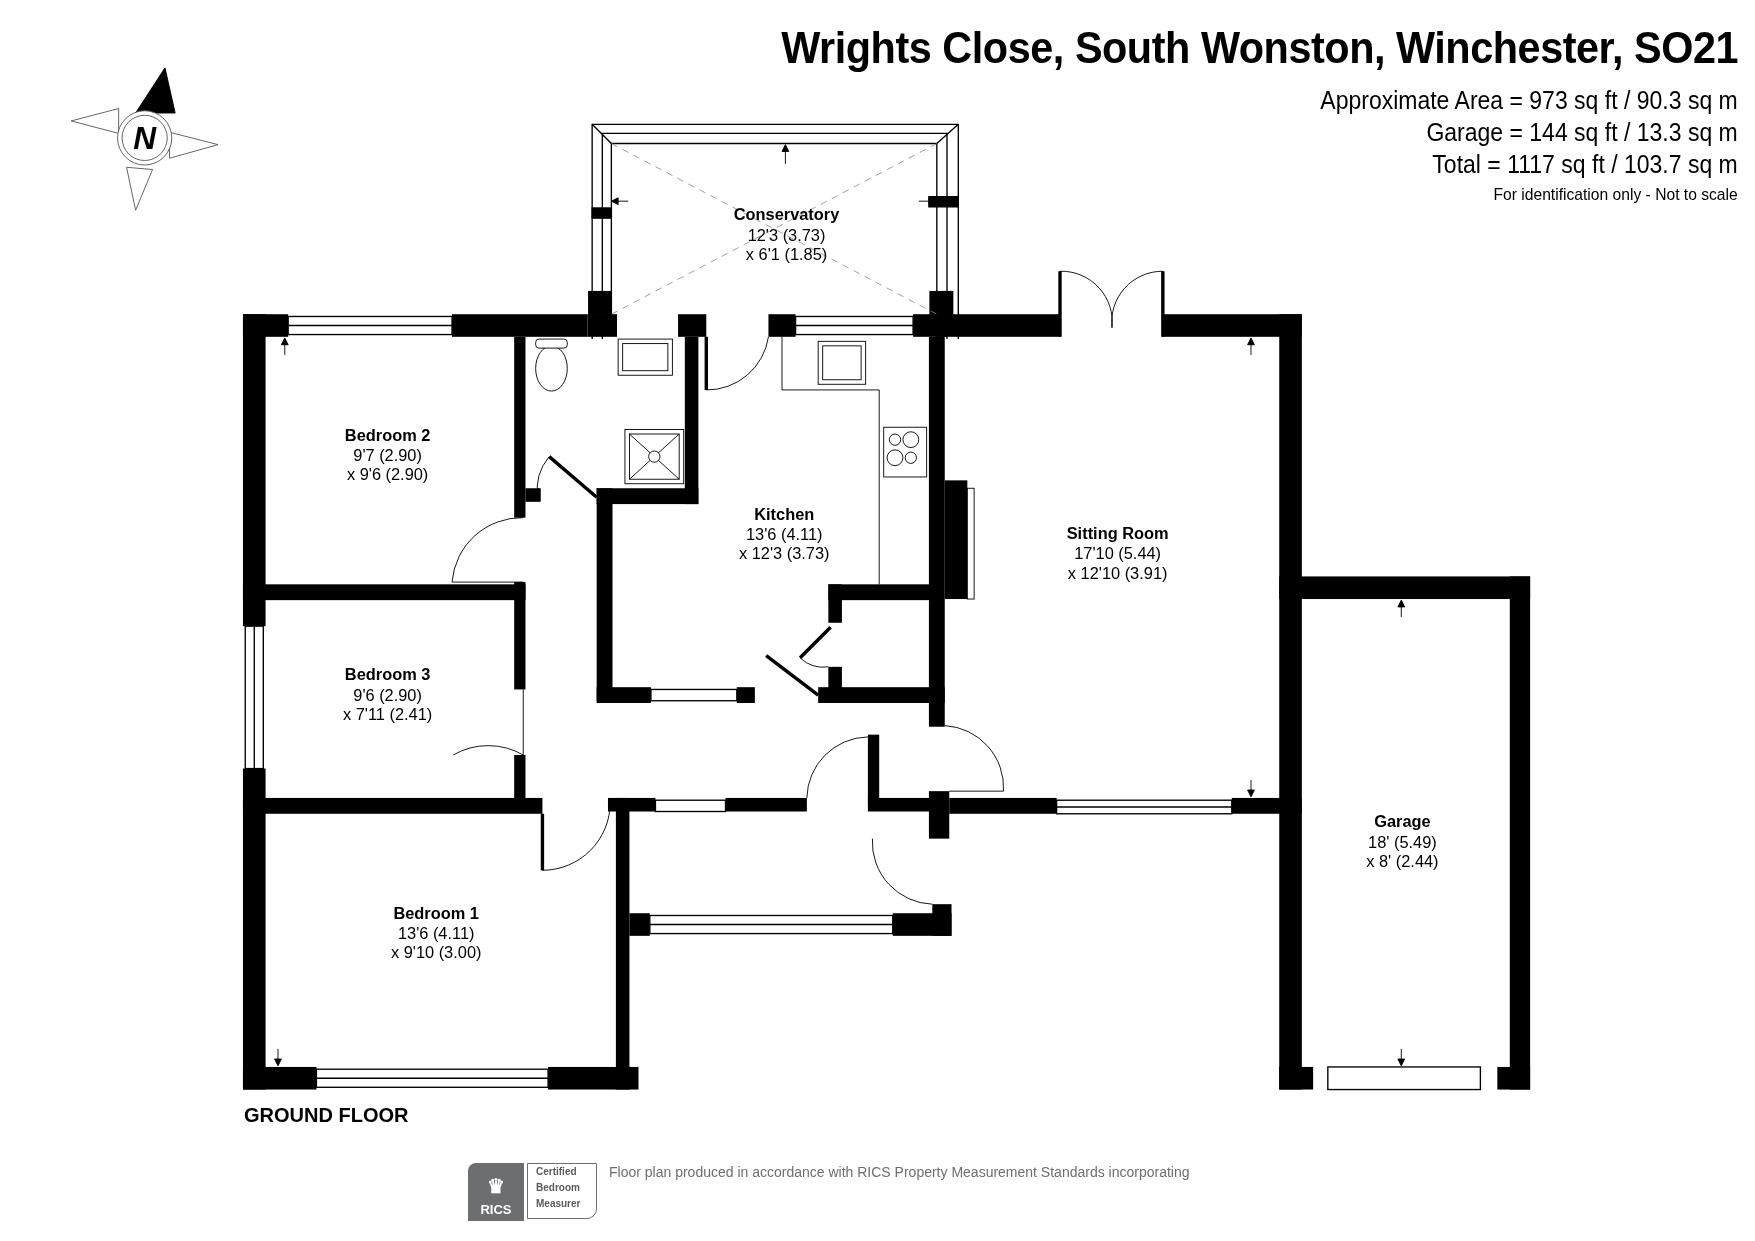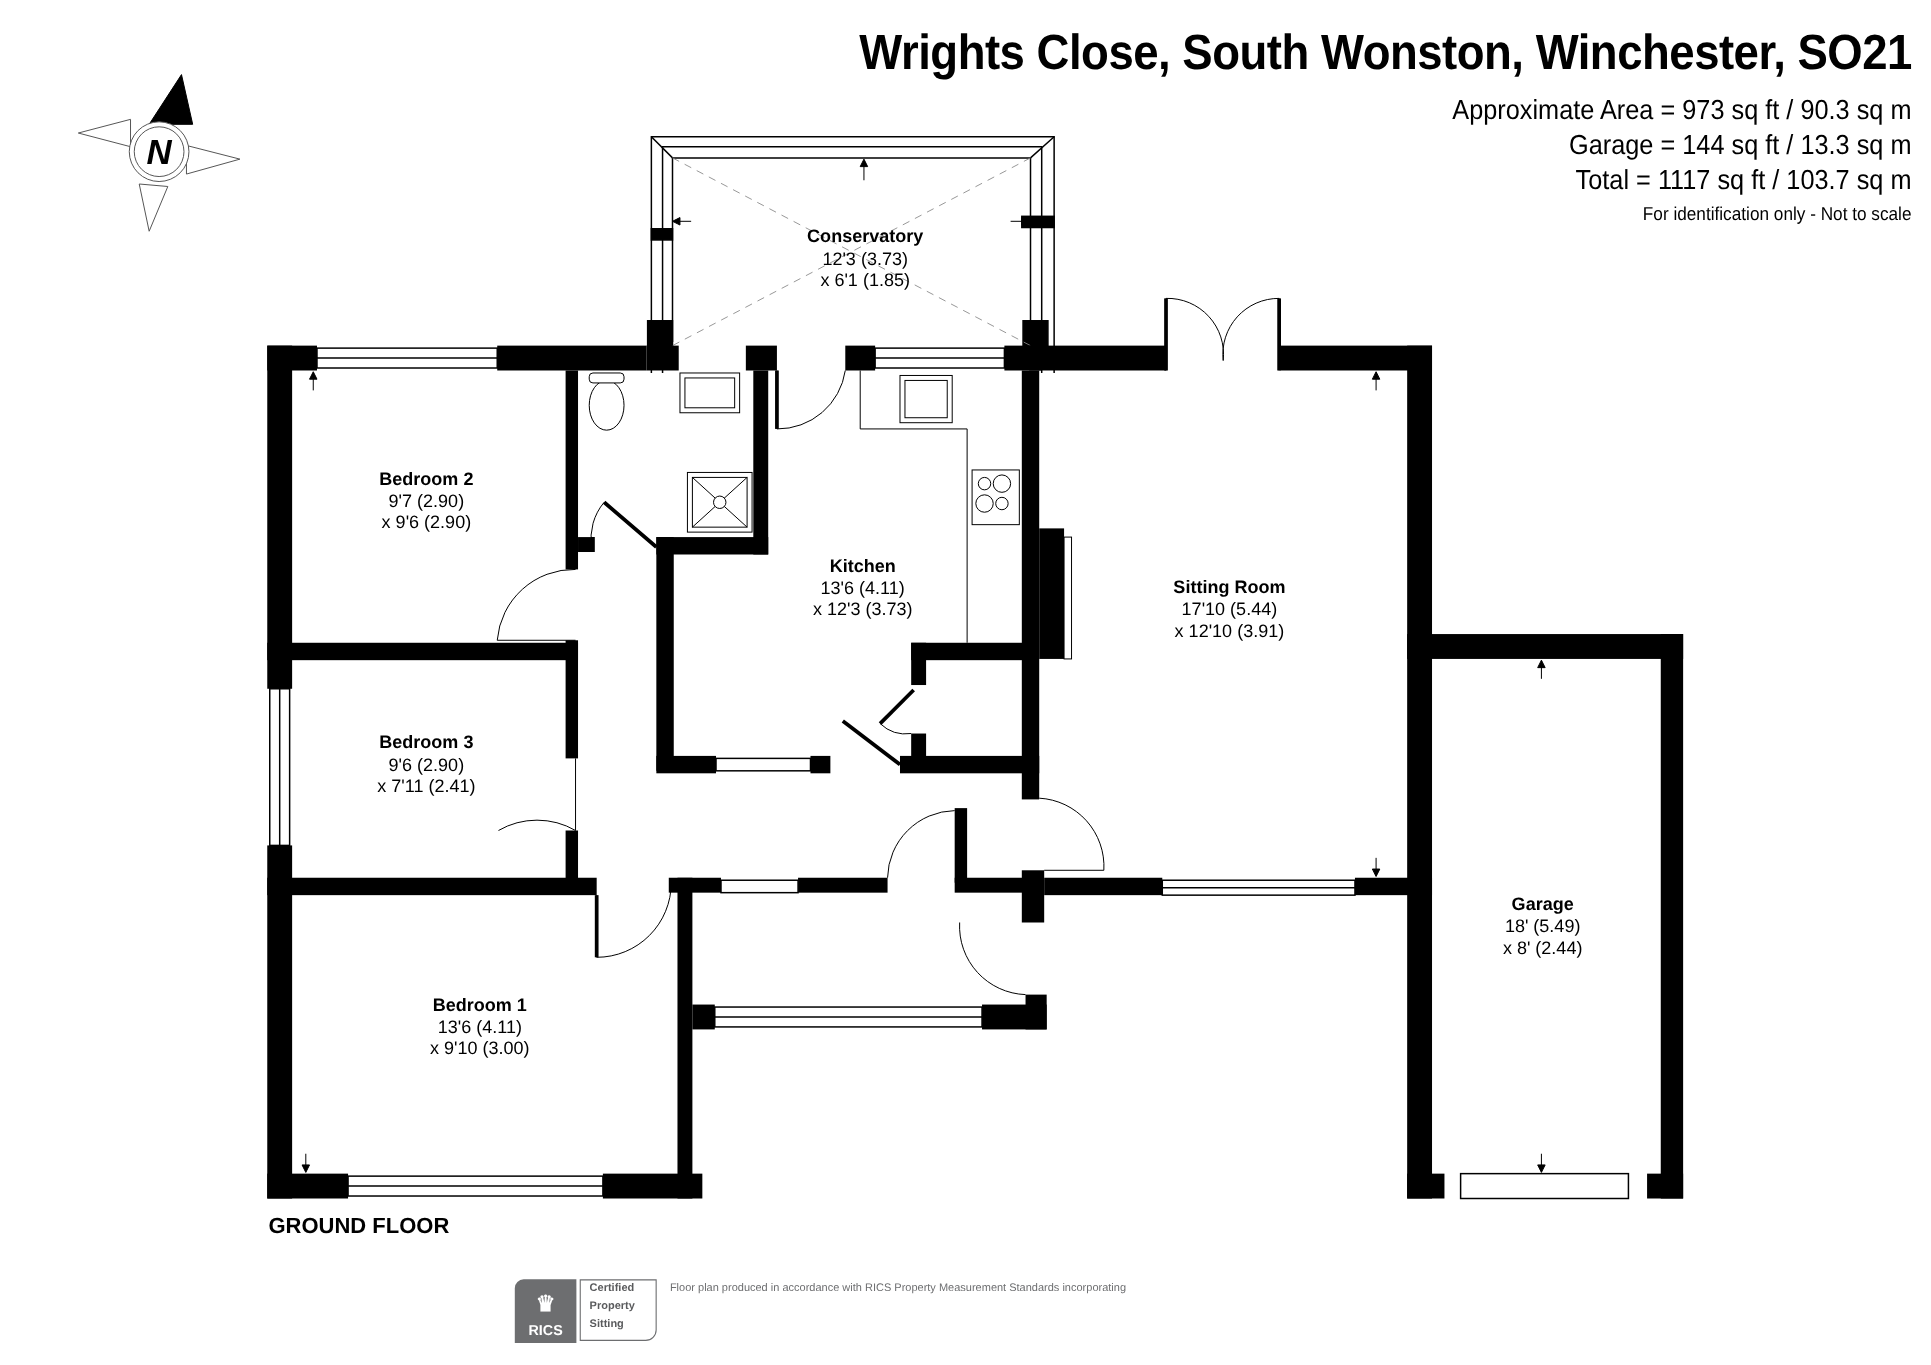--- a/index.html
+++ b/index.html
@@ -7,21 +7,21 @@
   .title { position:absolute; right:17px; top:22px; font-size:45px; font-weight:bold; letter-spacing:-0.5px; transform:scaleX(0.92); transform-origin:right top; white-space:nowrap; }
   .areas { position:absolute; right:17px; top:84px; text-align:right; font-size:25px; line-height:32px; transform:scaleX(0.92); transform-origin:right top; white-space:nowrap; }
   .note { font-size:17px; line-height:30px; }
   .plan { position:absolute; left:0; top:0; width:1755px; height:1241px; }
   .room-label { font-family:"Liberation Sans", sans-serif; }
   .floor-label { position:absolute; left:244px; top:1104px; font-size:20px; font-weight:bold;text-align:right; }
   .footer { position:absolute; left:468px; top:1163px; display:flex; align-items:flex-start; }
   .rics { width:56px; height:58px; background:#6d6e70; color:#fff; display:flex; flex-direction:column; align-items:center; justify-content:flex-end; font-weight:bold; font-size:13px; padding-bottom:4px; box-sizing:border-box; border-radius:8px 0 0 0; }
   .rics-lion { font-size:20px; margin-bottom:4px; }
   .cert { width:64px; height:56px; border:1.5px solid #6d6e70; border-radius:0 0 10px 0; color:#5a5b5d; font-weight:bold; font-size:10px; line-height:16px; padding:0 0 0 8px; margin-left:3px; box-sizing:border-box; width:70px; }
-  .footer-text { margin-left:12px; color:#6d6e70; font-size:10px; line-height:18px; }
+  .footer-text { margin-left:12px; color:#6d6e70; font-size:14px; line-height:18px; }
 </style>
 </head>
 <body>
 
 <div class="title">Wrights Close, South Wonston, Winchester, SO21</div>
 <div class="areas">
   <div>Approximate Area = 973 sq ft / 90.3 sq m</div>
   <div>Garage = 144 sq ft / 13.3 sq m</div>
   <div>Total = 1117 sq ft / 103.7 sq m</div>
   <div class="note">For identification only - Not to scale</div>
@@ -233,19 +233,19 @@
 
 <div class="floor-label">GROUND FLOOR</div>
 
 <div class="footer">
   <div class="rics">
     <span class="rics-lion">♛</span>
     <span>RICS</span>
   </div>
   <div class="cert">
     <div>Certified</div>
-    <div>Property</div>
-    <div>Sitting</div>
+    <div>Bedroom</div>
+    <div>Measurer</div>
   </div>
   <div class="footer-text">
     <div>Floor plan produced in accordance with RICS Property Measurement Standards incorporating</div>
   </div>
 </div>
 
 </body></html>

